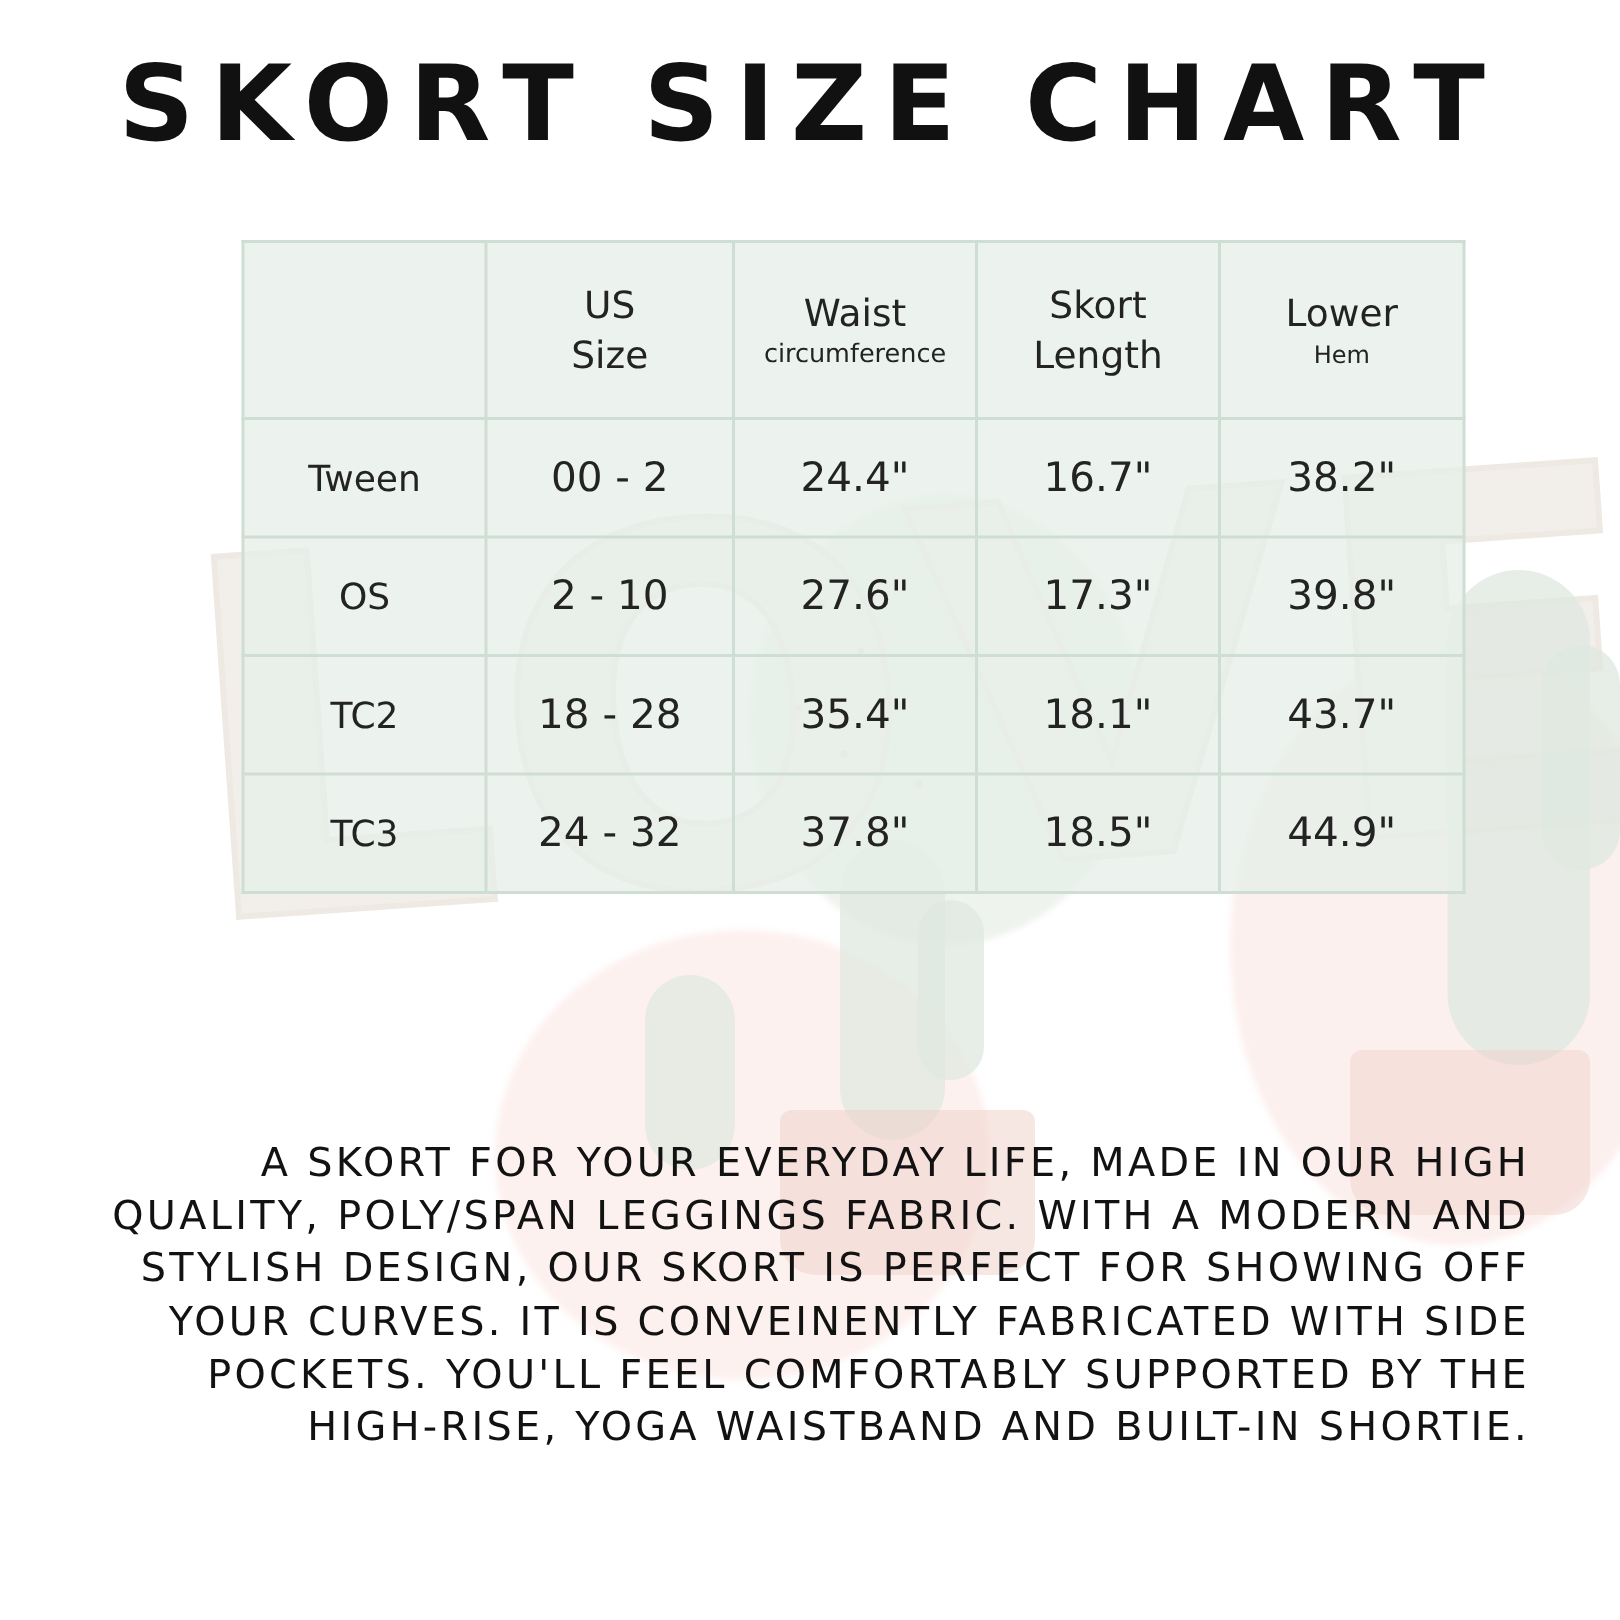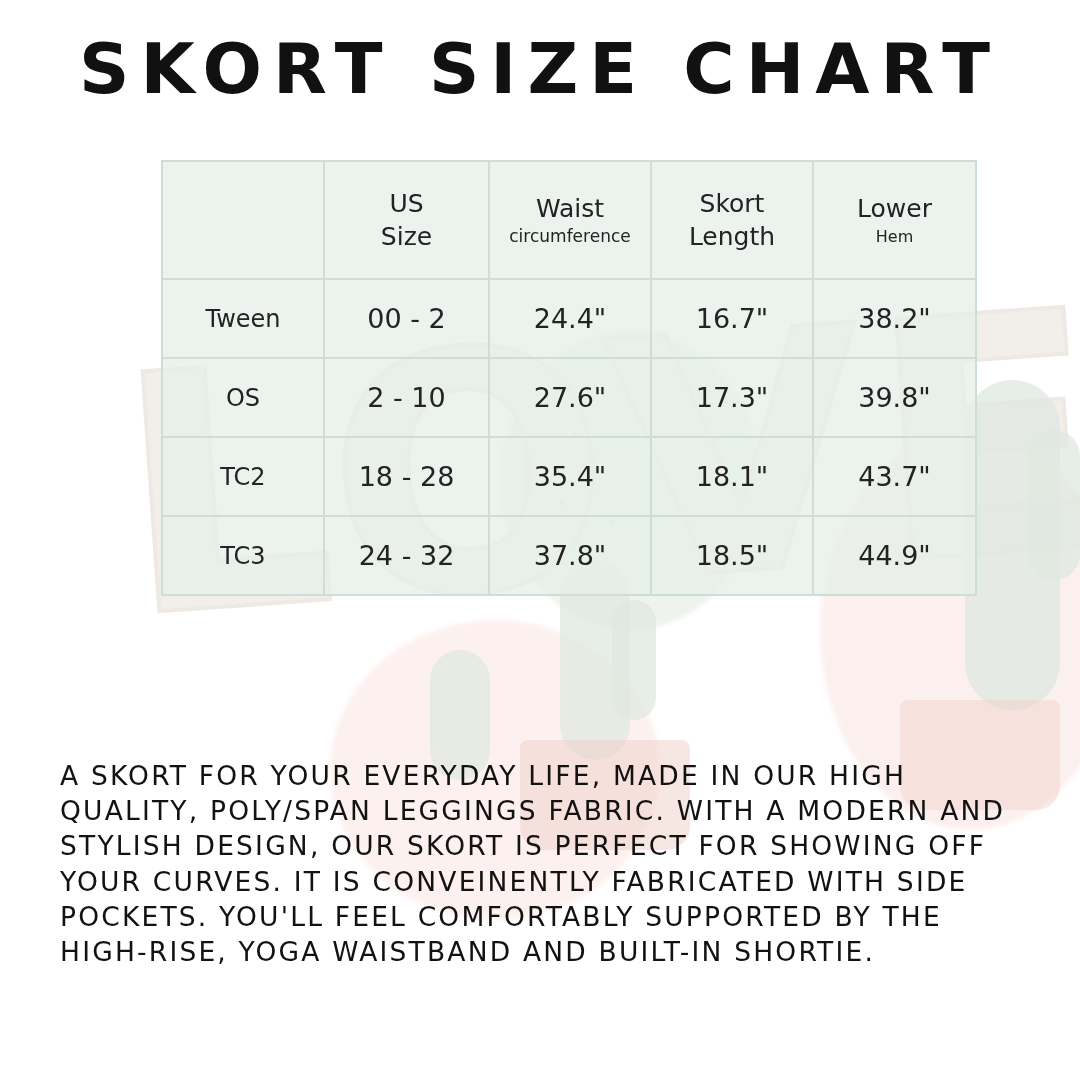--- a/index.html
+++ b/index.html
@@ -121,21 +121,21 @@
   col.c2 { width: 162px; }
   col.c3 { width: 162px; }
   col.c4 { width: 163px; }
 
   
   .desc {
     position: absolute;
     left: 60px;
     top: 758px;
     width: 960px;
-    text-align: left;
+    text-align: right;
     font-size: 26.5px;
     line-height: 1.33;
     letter-spacing: 2.2px;
     color: #121212;
     font-family: "DejaVu Sans", sans-serif;
     text-transform: uppercase;
   }
 </style>
 </head>
 <body>

